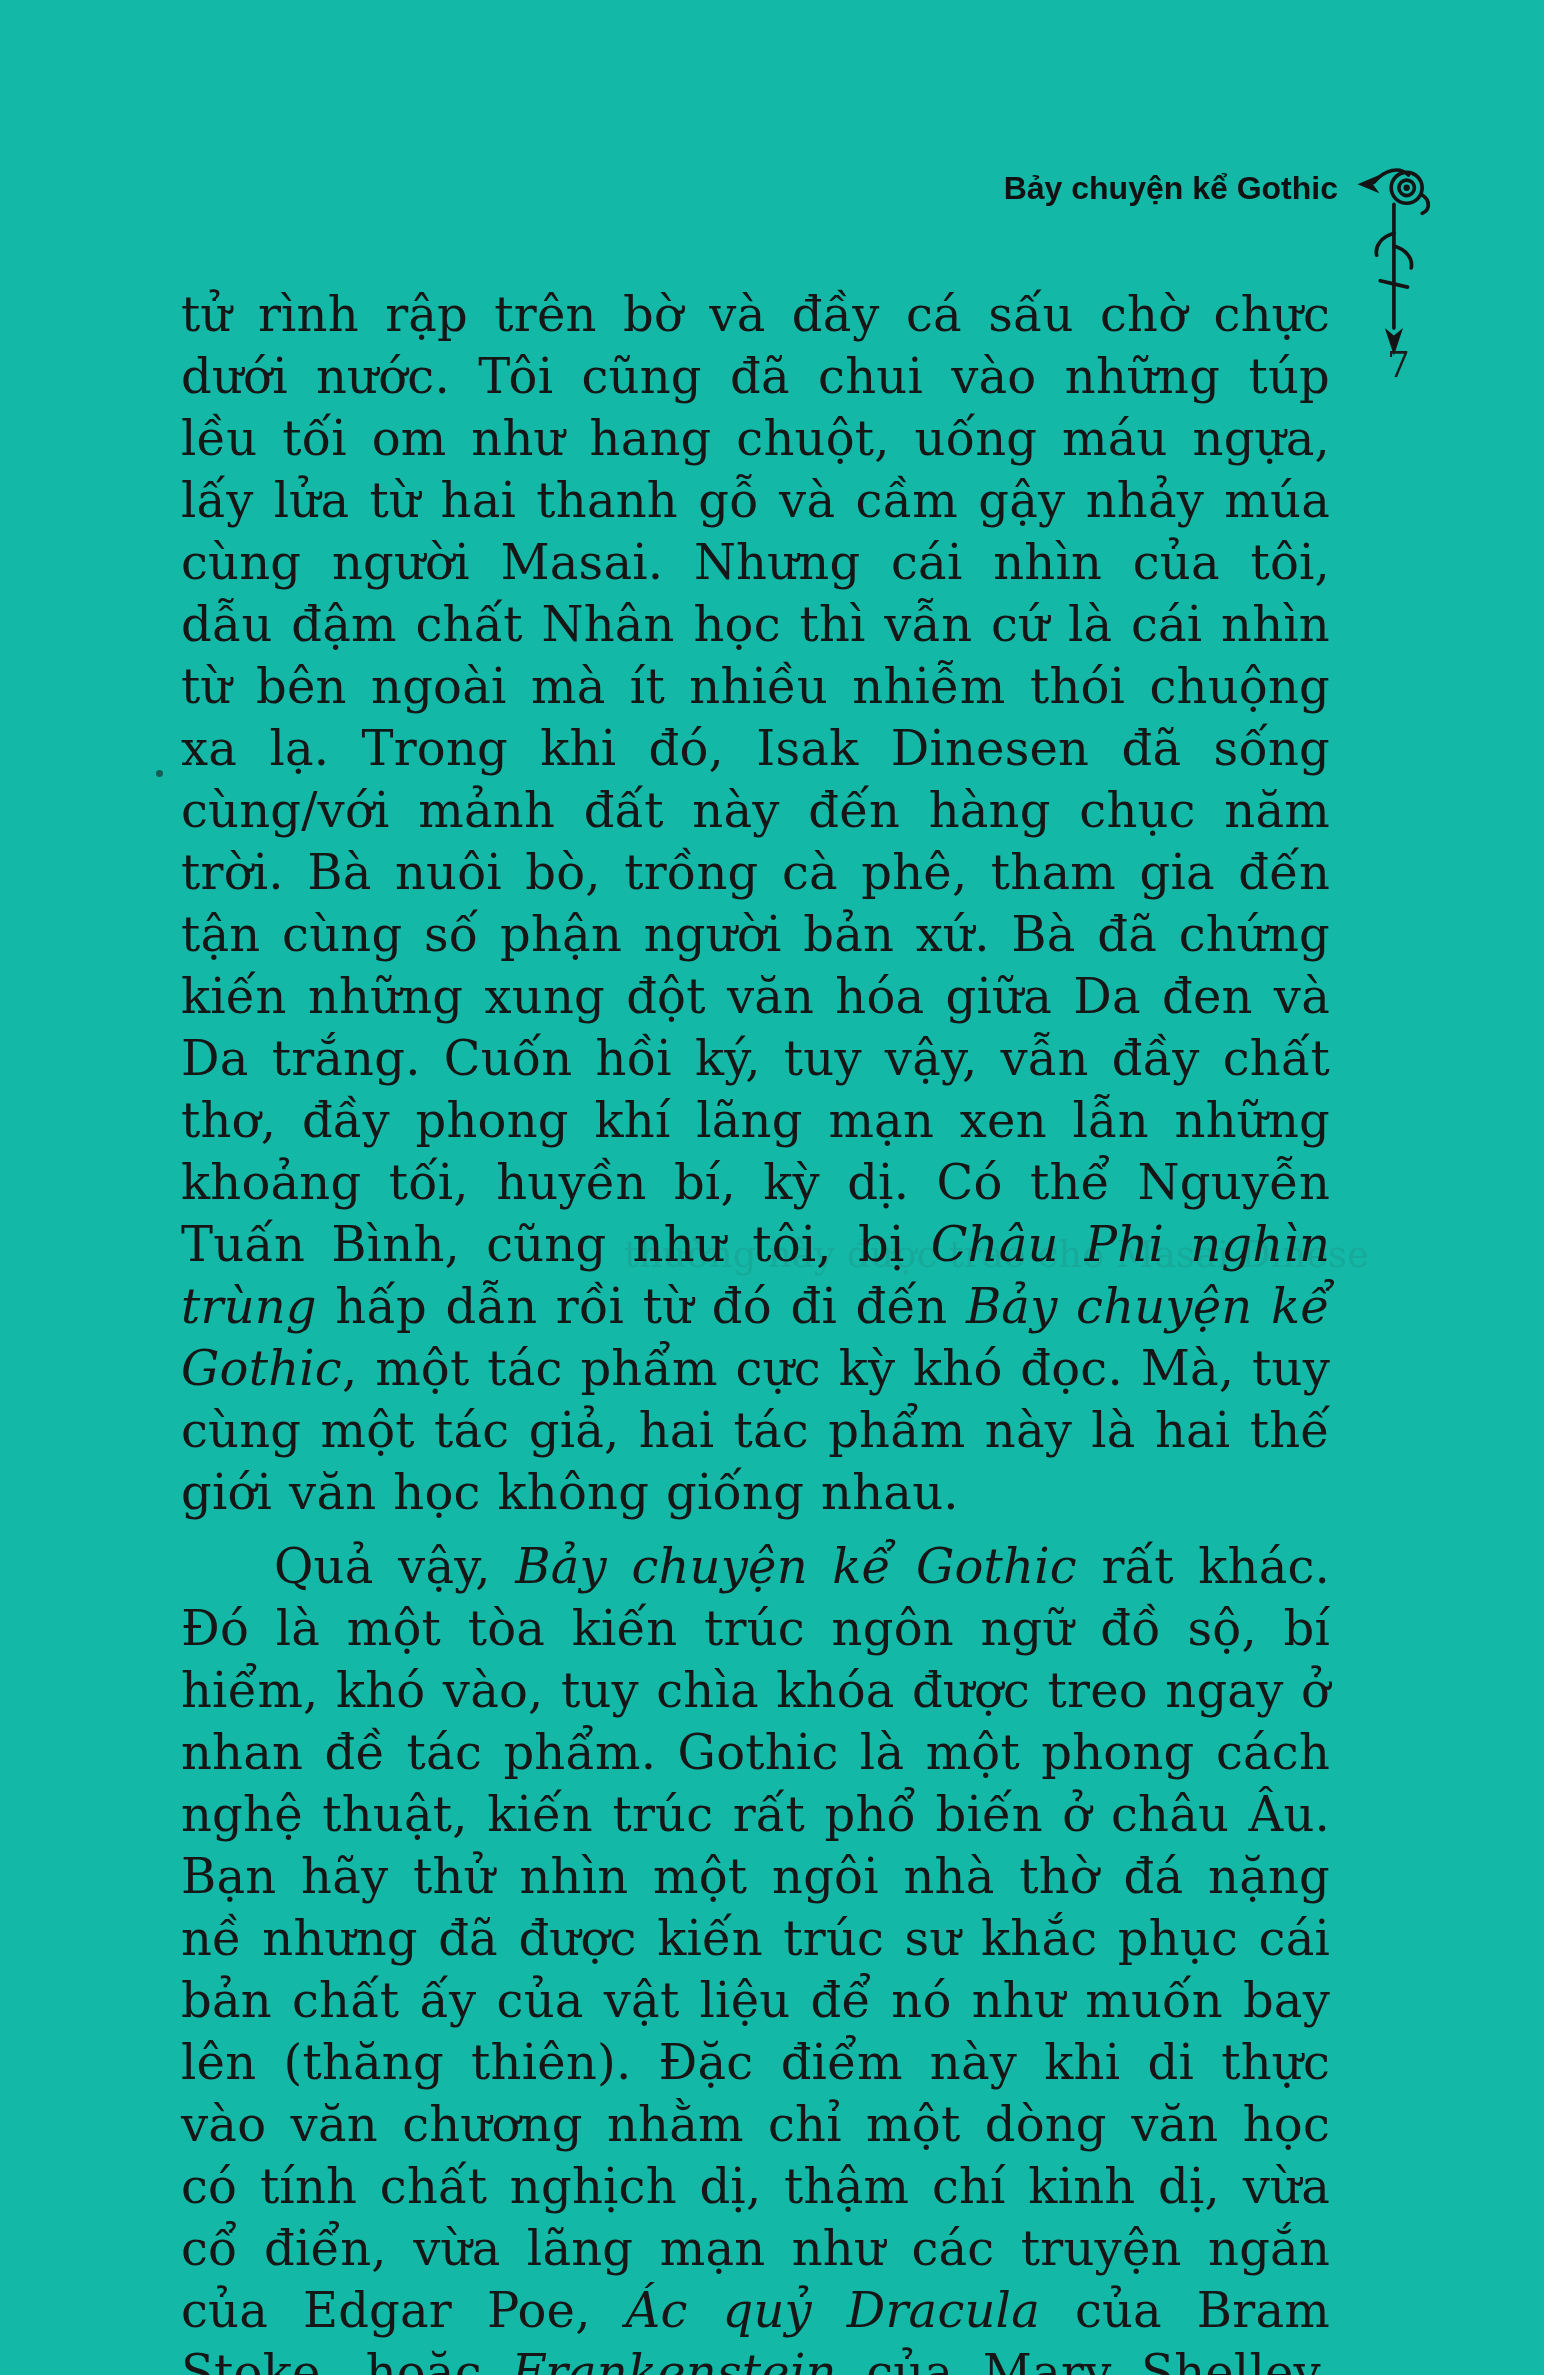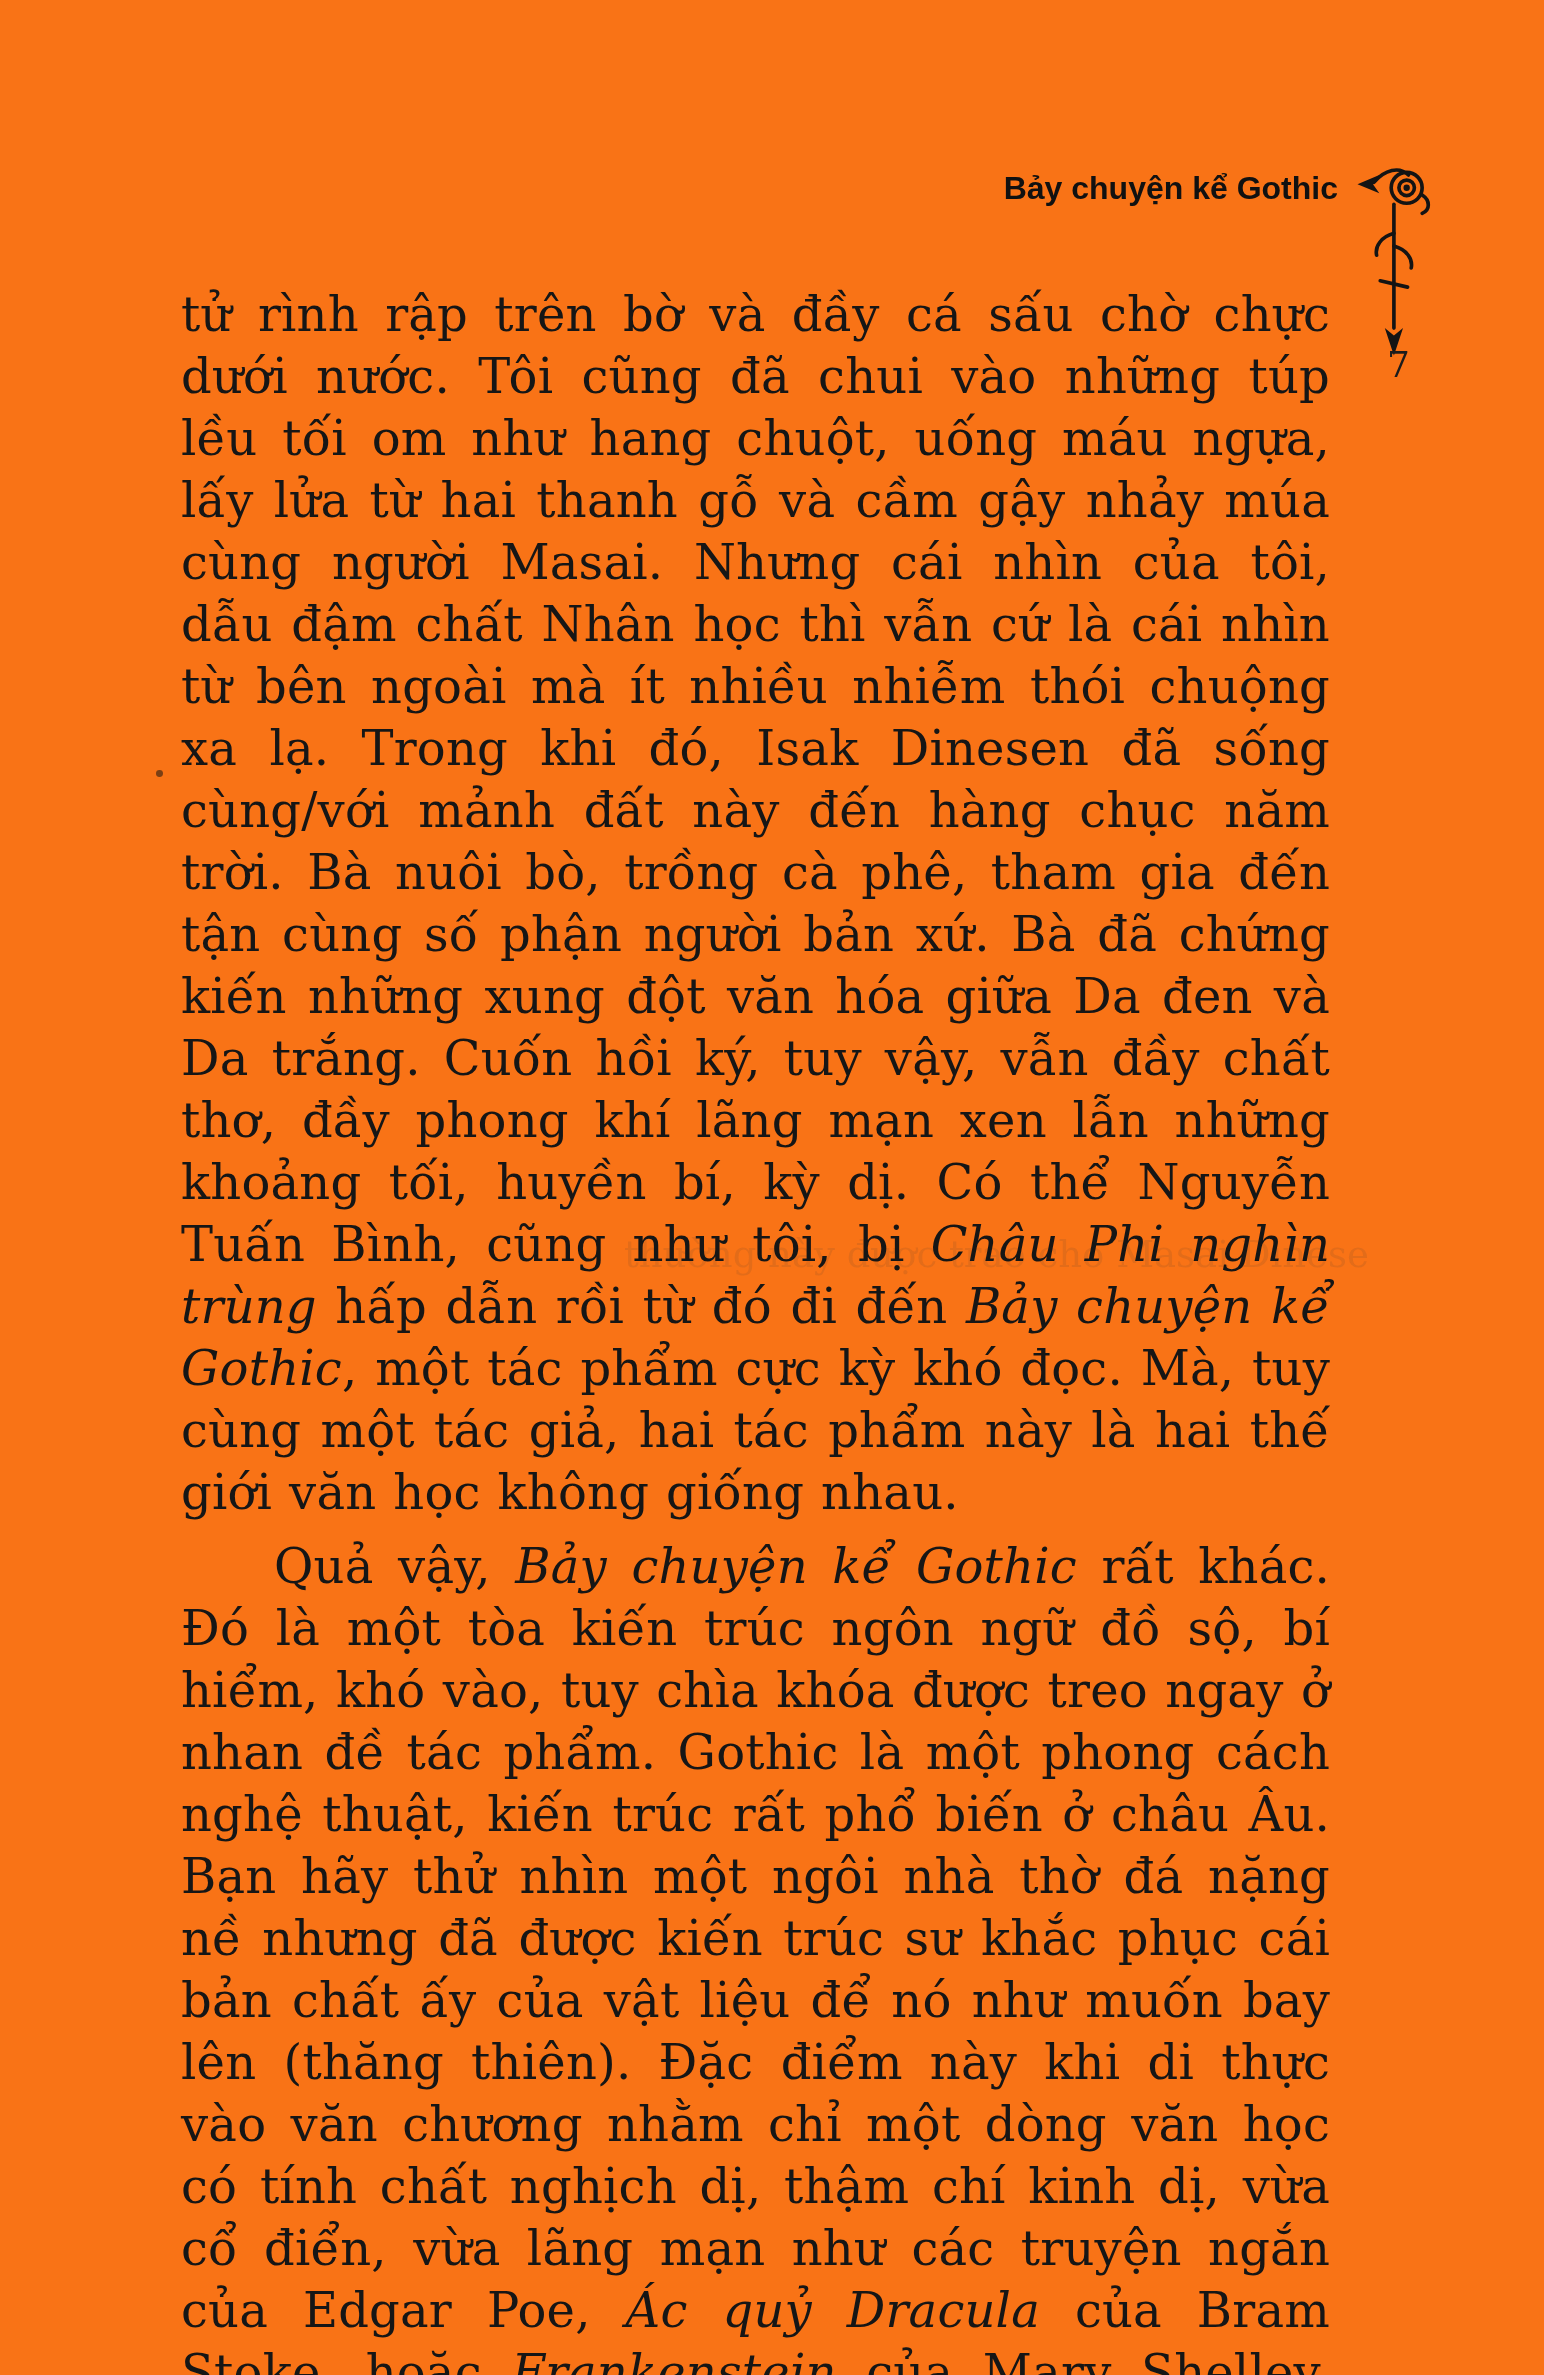--- a/index.html
+++ b/index.html
@@ -82,21 +82,21 @@
     left: 156px;
     width: 6.8px;
     height: 6.8px;
     border-radius: 50%;
     background: rgba(20,20,20,0.55);
   }
 </style>
 </head>
 <body>
 
-<div class="page" style="background: #f97316; color: rgb(22, 22, 22);">
+<div class="page" style="background: #14b8a6; color: rgb(22, 22, 22);">
 
   <header>
     <span class="running-title" style="color: rgb(17, 17, 17);">Bảy chuyện kể Gothic</span>
 
     <svg class="ornament" viewBox="0 0 90 230" aria-hidden="true">
       <g fill="none" stroke="#141414" stroke-width="4" stroke-linecap="round">
         <path d="M24 38 C36 24, 52 20, 62 30"></path>
         <circle cx="60" cy="44" r="17"></circle>
         <circle cx="60" cy="44" r="8.5"></circle>
         <path d="M77 52 C86 58, 86 68, 77 72"></path>

